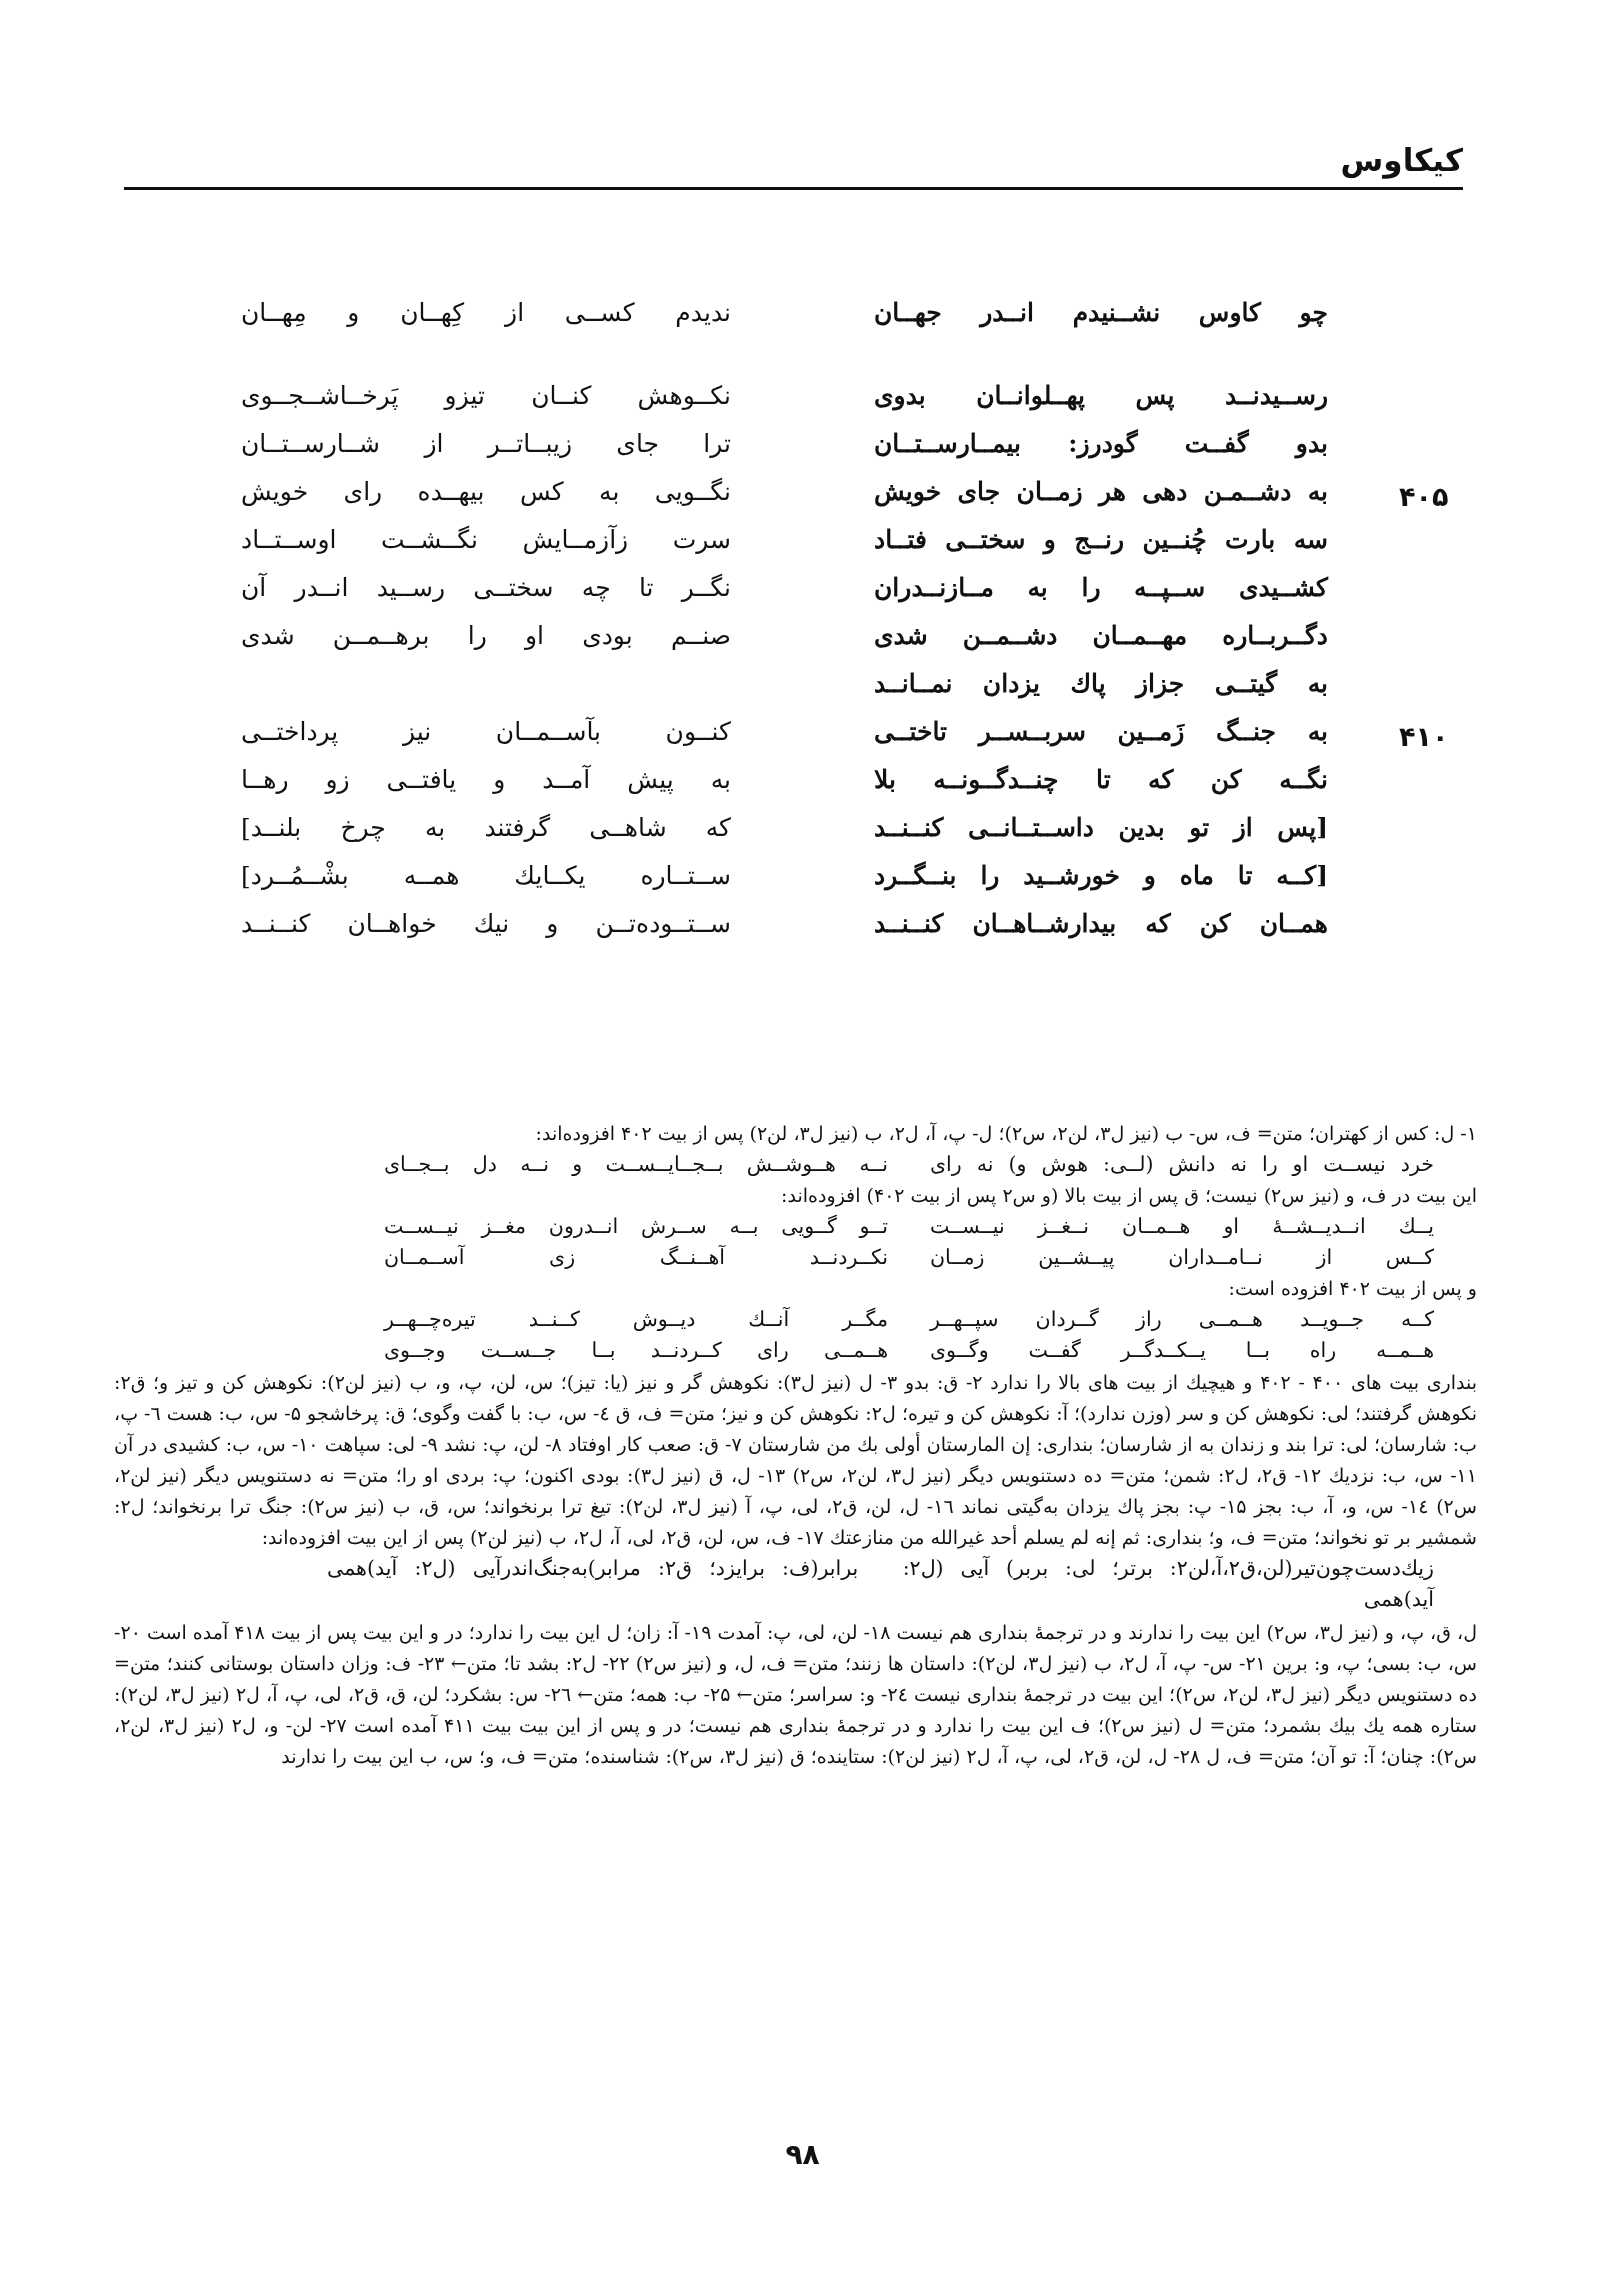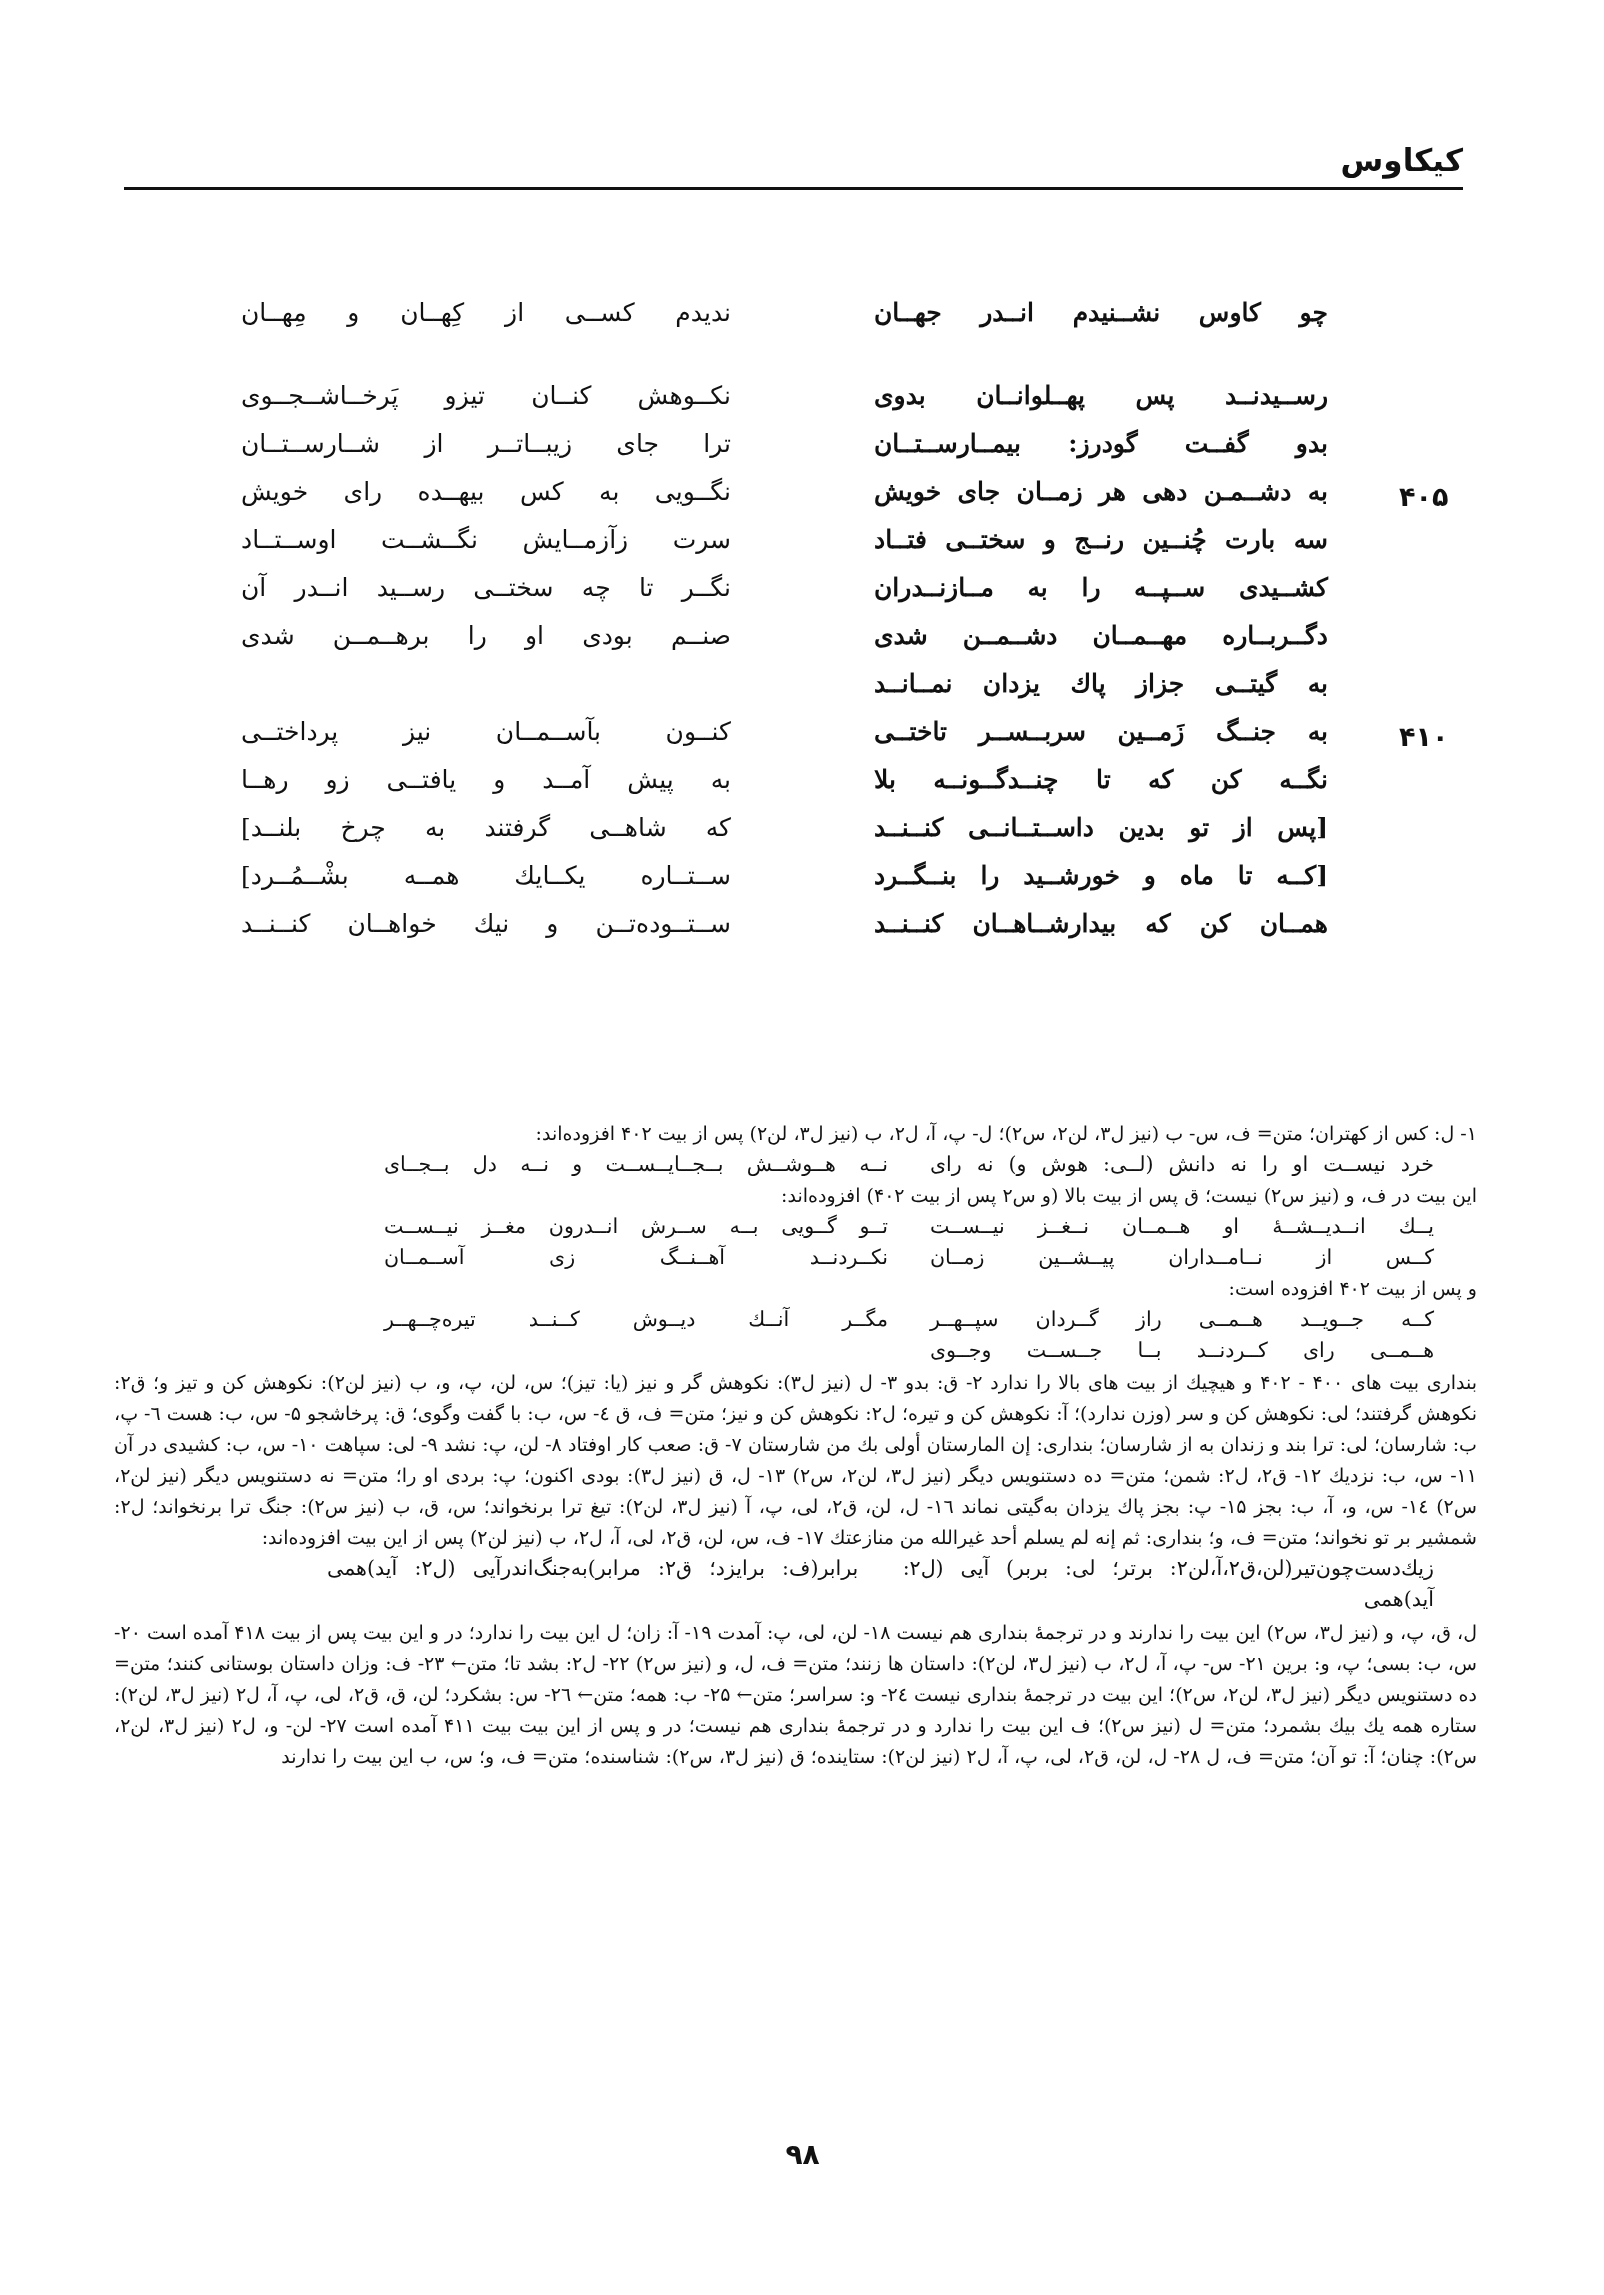--- a/index.html
+++ b/index.html
@@ -119,20 +119,21 @@
     <div class="note-couplet">
       <span>کــس از نــامــداران پیــشــین زمــان</span>
       <span>نکــردنــد آهــنــگ زی آســمــان</span>
     </div>
     <div class="note-line">و پس از بیت ۴۰۲ افزوده است:</div>
     <div class="note-couplet">
       <span>کــه جــویــد هــمــی راز گــردان سپــهــر</span>
       <span>مگــر آنــك دیــوش کــنــد تیره‌چــهــر</span>
     </div>
     <div class="note-couplet">
+      <span>هــمــه راه بــا یــکــدگــر گفــت وگــوی</span>
       <span>هــمــی رای کــردنــد بــا جــســت وجــوی</span>
     </div>
     <div class="note-para">بنداری بیت های ۴۰۰ - ۴۰۲ و هیچیك از بیت های بالا را ندارد   ۲- ق: بدو   ۳- ل (نیز ل۳): نکوهش گر و نیز (یا: تیز)؛ س، لن، پ، و، ب (نیز لن۲): نکوهش کن و تیز و؛ ق۲: نکوهش گرفتند؛ لی: نکوهش کن و سر (وزن ندارد)؛ آ: نکوهش کن و تیره؛ ل۲: نکوهش کن و نیز؛ متن= ف، ق   ٤- س، ب: با گفت وگوی؛ ق: پرخاشجو   ۵- س، ب: هست   ٦- پ، ب: شارسان؛ لی: ترا بند و زندان به از شارسان؛ بنداری: إن المارستان أولی بك من شارستان   ۷- ق: صعب کار اوفتاد   ۸- لن، پ: نشد   ۹- لی: سپاهت   ۱۰- س، ب: کشیدی در آن   ۱۱- س، ب: نزدیك   ۱۲- ق۲، ل۲: شمن؛ متن= ده دستنویس دیگر (نیز ل۳، لن۲، س۲)   ۱۳- ل، ق (نیز ل۳): بودی اکنون؛ پ: بردی او را؛ متن= نه دستنویس دیگر (نیز لن۲، س۲)   ١٤- س، و، آ، ب: بجز   ۱۵- پ: بجز پاك یزدان به‌گیتی نماند   ١٦- ل، لن، ق۲، لی، پ، آ (نیز ل۳، لن۲): تیغ ترا برنخواند؛ س، ق، ب (نیز س۲): جنگ ترا برنخواند؛ ل۲: شمشیر بر تو نخواند؛ متن= ف، و؛ بنداری: ثم إنه لم یسلم أحد غیرالله من منازعتك   ۱۷- ف، س، لن، ق۲، لی، آ، ل۲، ب (نیز لن۲) پس از این بیت افزوده‌اند:</div>
     <div class="note-couplet small">
       <span>زیك‌دست‌چون‌تیر(لن،ق۲،آ،لن۲: برتر؛ لی: بربر) آیی (ل۲: آید)همی</span>
       <span>برابر(ف: برایزد؛ ق۲: مرابر)به‌جنگ‌اندرآیی (ل۲: آید)همی</span>
     </div>
     <div class="note-para">ل، ق، پ، و (نیز ل۳، س۲) این بیت را ندارند و در ترجمهٔ بنداری هم نیست   ۱۸- لن، لی، پ: آمدت   ۱۹- آ: زان؛ ل این بیت را ندارد؛ در و این بیت پس از بیت ۴۱۸ آمده است   ۲۰- س، ب: بسی؛ پ، و: برین   ۲۱- س- پ، آ، ل۲، ب (نیز ل۳، لن۲): داستان ها زنند؛ متن= ف، ل، و (نیز س۲)   ۲۲- ل۲: بشد تا؛ متن←   ۲۳- ف: وزان داستان بوستانی کنند؛ متن= ده دستنویس دیگر (نیز ل۳، لن۲، س۲)؛ این بیت در ترجمهٔ بنداری نیست   ٢٤- و: سراسر؛ متن←   ۲۵- ب: همه؛ متن←   ٢٦- س: بشکرد؛ لن، ق، ق۲، لی، پ، آ، ل۲ (نیز ل۳، لن۲): ستاره همه یك بیك بشمرد؛ متن= ل (نیز س۲)؛ ف این بیت را ندارد و در ترجمهٔ بنداری هم نیست؛ در و پس از این بیت بیت ۴۱۱ آمده است   ۲۷- لن- و، ل۲ (نیز ل۳، لن۲، س۲): چنان؛ آ: تو آن؛ متن= ف، ل   ۲۸- ل، لن، ق۲، لی، پ، آ، ل۲ (نیز لن۲): ستاینده؛ ق (نیز ل۳، س۲): شناسنده؛ متن= ف، و؛ س، ب این بیت را ندارند</div>
   </div>
 

